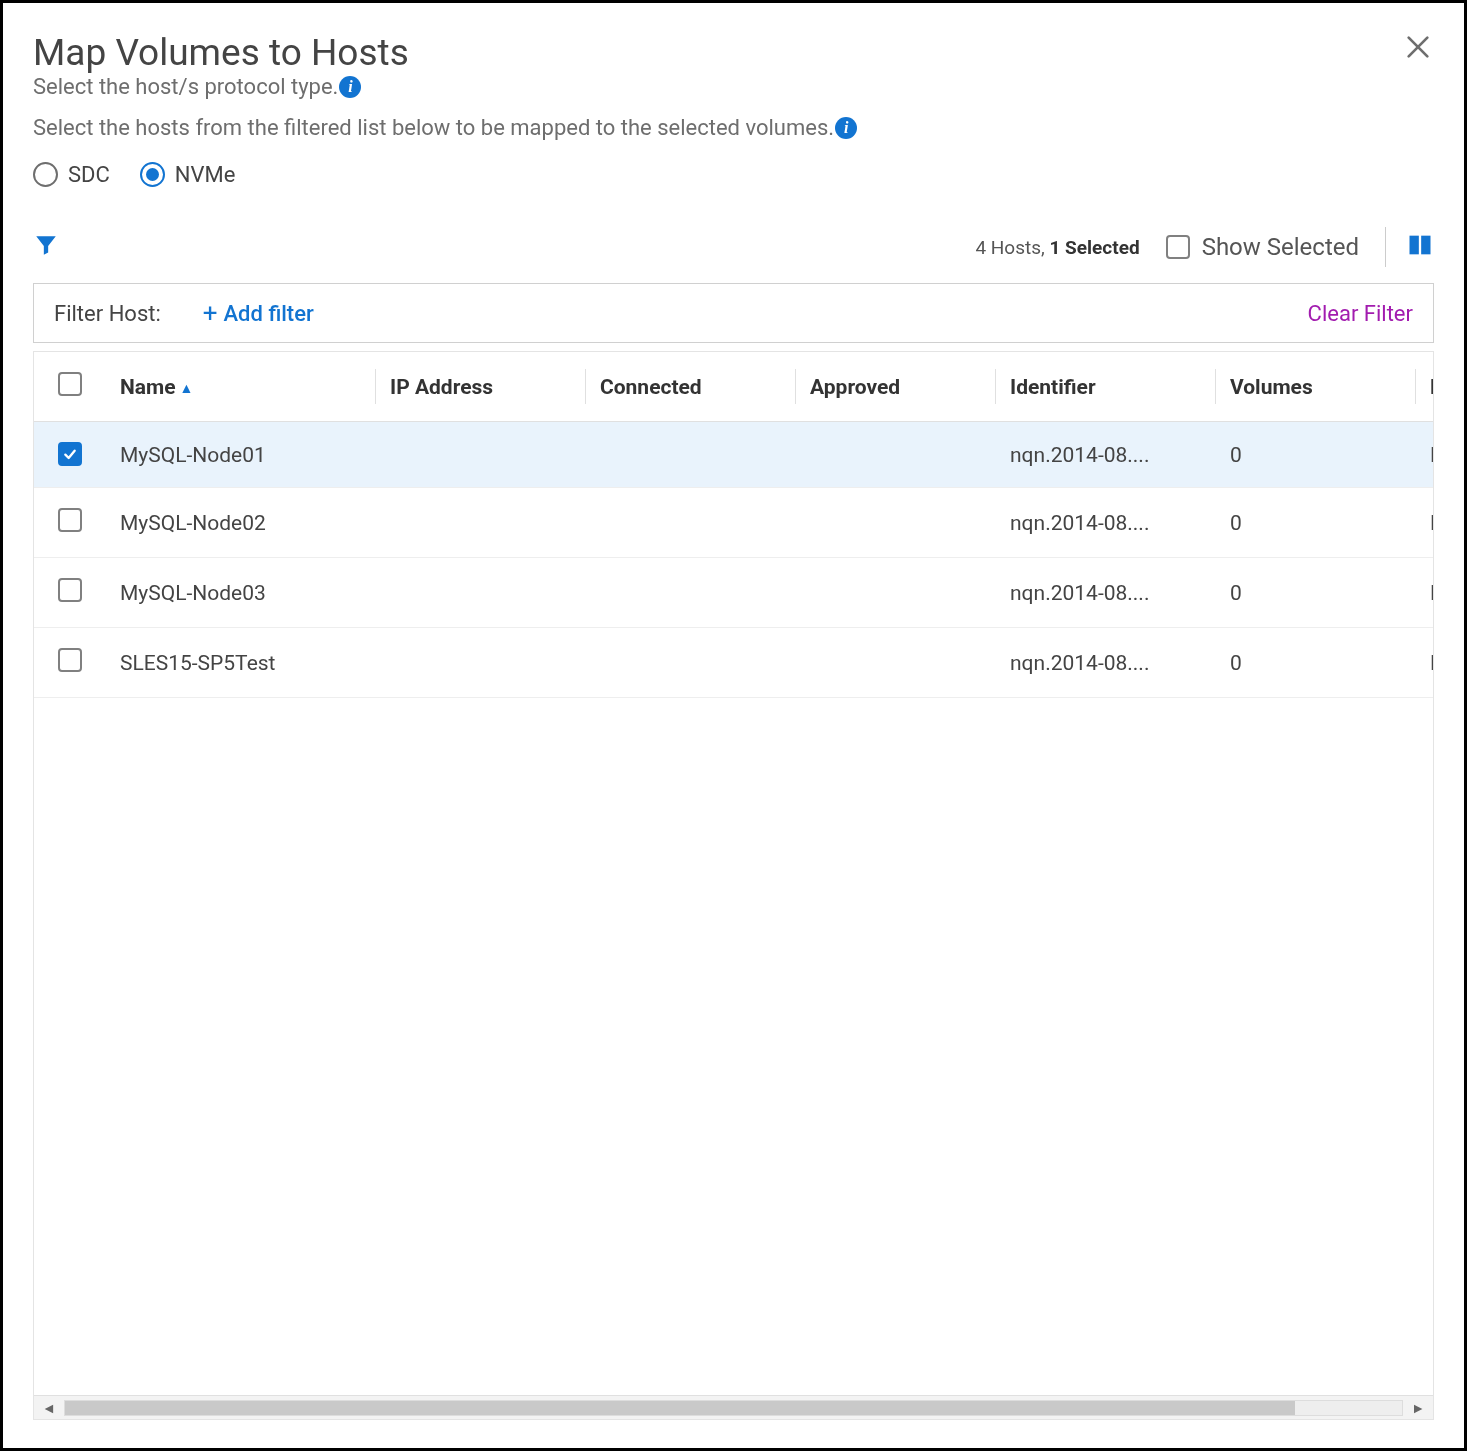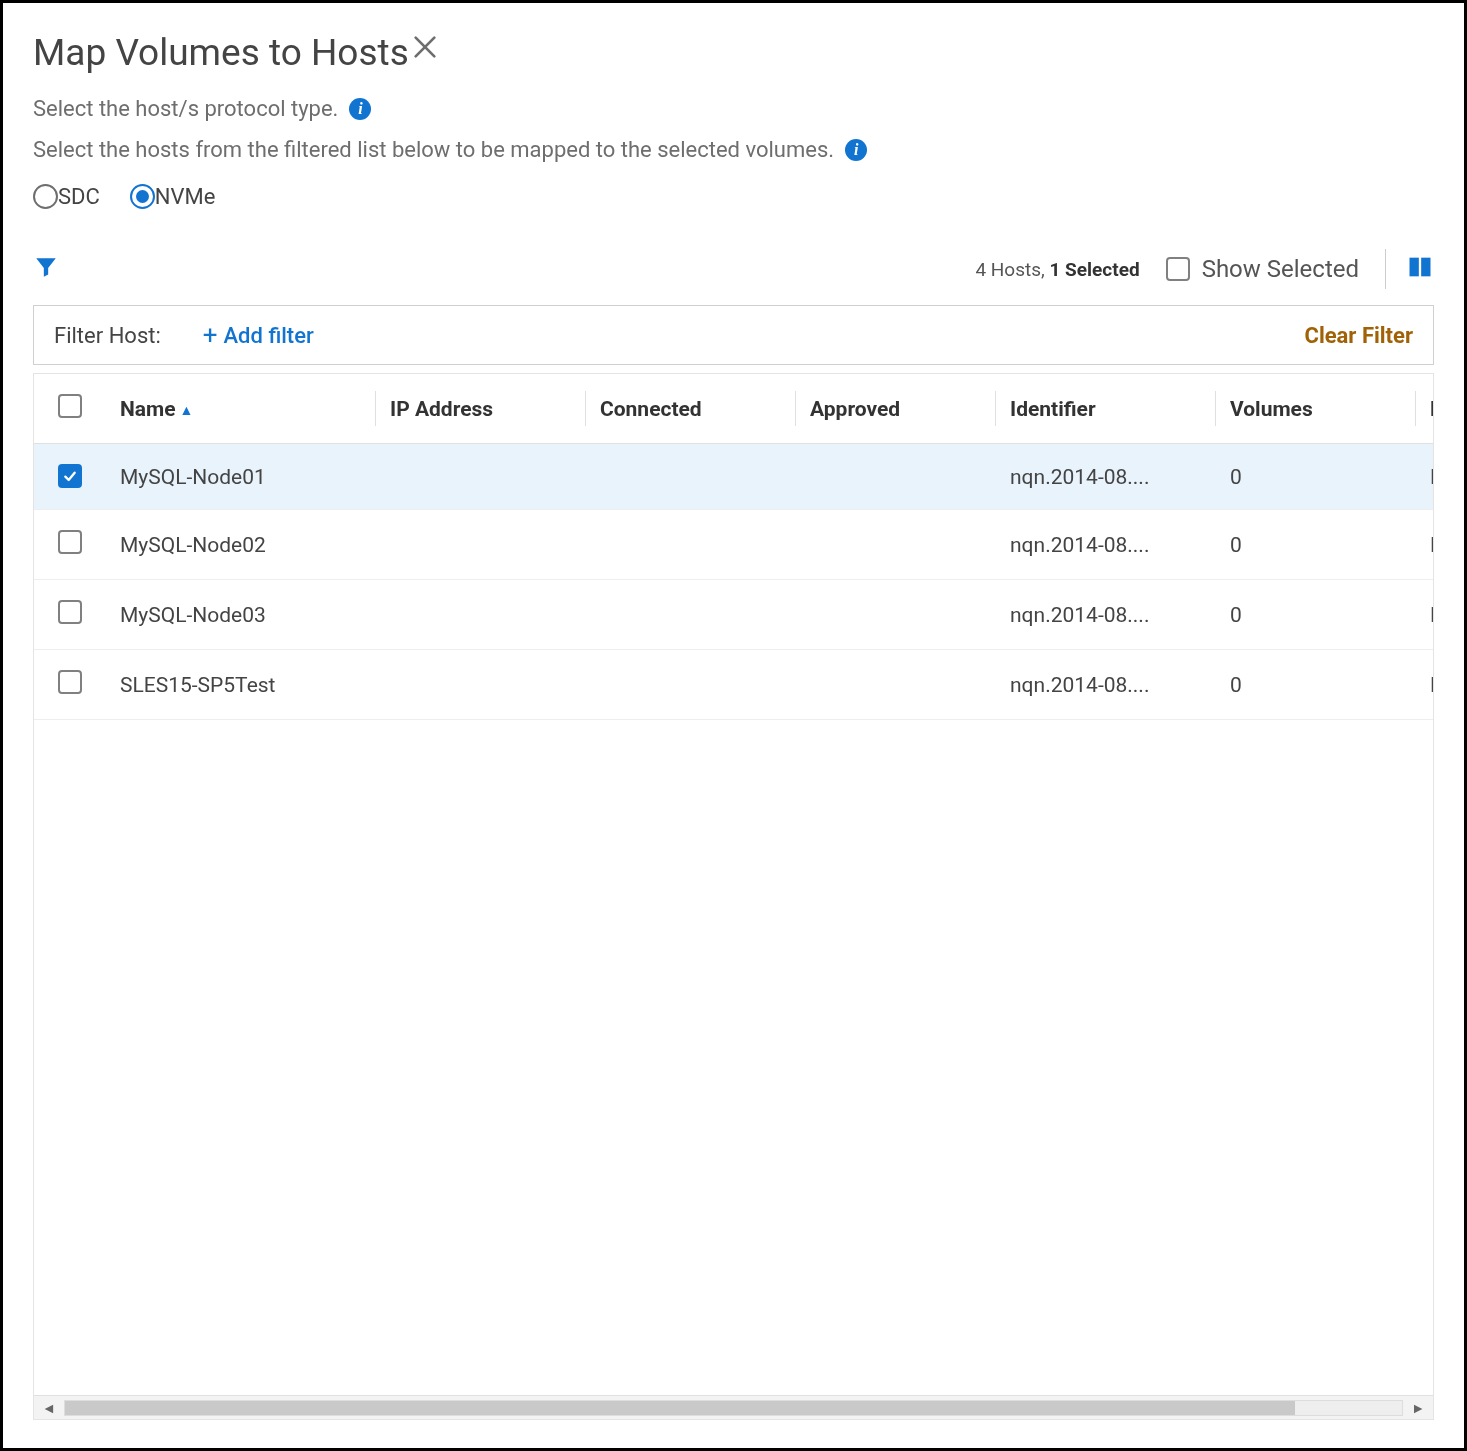--- a/index.html
+++ b/index.html
@@ -1,42 +1,42 @@
 <!DOCTYPE html>
 <html><head>
 <meta charset="utf-8">
 <style>
   * { box-sizing: border-box; margin: 0; padding: 0; font-family: -apple-system, BlinkMacSystemFont, "Segoe UI", Roboto, "Helvetica Neue", Arial, sans-serif; }
   body { background: #fff; padding: 0; }
   .dialog { width: 1467px; height: 1451px; border: 3.5px solid #000; position: relative; display: flex; flex-direction: column; padding: 28px 30px 28px 30px; }
-  .dlg-head { display: flex; align-items: flex-start; margin-bottom: 22px; }
+  .dlg-head { display: flex; justify-content: space-between; align-items: flex-start; }
   .dlg-title { font-size: 37px; font-weight: 400; color: #444; }
   .close-x { cursor: pointer; color: #6e6e6e; }
-  .subtext { font-size: 22px; color: #6e6e6e; display: flex; align-items: center; gap: 11px; margin-bottom: 16px; }
+  .subtext { font-size: 22px; color: #6e6e6e; display: flex; align-items: center; gap: 1px; margin-bottom: 16px; }
   .info-circle { display:inline-flex; width:22px; height:22px; border-radius:50%; background:#1274d1; color:#fff; align-items:center; justify-content:center; font-size:16px; font-weight:700; font-family: Georgia, serif; font-style: italic; }
   .radio-row { display:flex; gap: 30px; align-items:center; margin-top: 6px; margin-bottom: 40px; }
-  .radio-item { display:flex; align-items:flex-end; font-size: 22px; color: #444; cursor:pointer; }
+  .radio-item { display:flex; align-items:flex-end; gap: 10px; font-size: 22px; color: #444; cursor:pointer; }
   .radio-outer { width:25px; height:25px; border:2.5px solid #6e6e6e; border-radius:50%; display:inline-flex; align-items:center; justify-content:center; }
   .radio-outer.sel { border-color:#1274d1; }
   .radio-inner { width:13px; height:13px; background:#1274d1; border-radius:50%; }
   .toolbar { display:flex; align-items:center; margin-bottom: 16px; }
   .filter-icn { color:#1274d1; cursor:pointer; }
   .tb-spacer { flex:1; }
   .count-txt { font-size: 19px; color:#555; margin-right: 26px; }
   .count-txt b { color:#333; font-weight:700; }
   .show-sel { display:flex; align-items:center; gap:12px; font-size:24px; color:#555; cursor:pointer; margin-right: 26px; }
   .chk { width:24px; height:24px; border:2px solid #808080; border-radius:4px; display:inline-flex; align-items:center; justify-content:center; background:#fff; cursor:pointer; flex-shrink:0; }
   .chk.checked { background:#1274d1; border-color:#1274d1; color:#fff; }
   .vbar { width:1px; height:40px; background:#ccc; margin: 0 20px 0 0; }
   .cols-icn { color:#1274d1; cursor:pointer; }
   .filter-bar { border:1px solid #d0d0d0; padding: 14px 20px; display:flex; align-items:center; font-size:22px; margin-bottom: 8px; gap: 36px; }
   .filter-lbl { color:#444; margin-right: 6px; }
   .add-filter { color:#1274d1; display:flex; align-items:center; gap:6px; cursor:pointer; font-weight:500; }
   .add-filter .plus { font-size: 26px; font-weight: 400; }
-  .clear-filter { color:#a16207; margin-left:auto; cursor:default; font-weight:700; }
+  .clear-filter { color:#a21caf; margin-left:auto; cursor:default; font-weight:400; }
   .table-wrap { border:1px solid #e4e4e4; flex:1; overflow:hidden; display:flex; flex-direction:column; position:relative; }
   .table-scroll { overflow-x:auto; overflow-y:auto; flex:1; }
   table { border-collapse: collapse; width: 1460px; table-layout: fixed; }
   thead th { text-align:left; font-size:21px; font-weight:700; color:#333; padding: 20px 14px; border-bottom:1px solid #e0e0e0; white-space:nowrap; position:relative; }
   thead th:not(:last-child)::after { content:""; position:absolute; right:0; top:24%; height:52%; width:1px; background:#e0e0e0; }
   tbody td { font-size:21px; color:#444; padding: 20px 14px; border-bottom:1px solid #eee; white-space:nowrap; }
   tbody tr.sel { background:#e9f3fc; }
   .col-chk { width:72px; text-align:center; }
   .col-chk::after { display:none !important; }
   .col-name { width:270px; }

